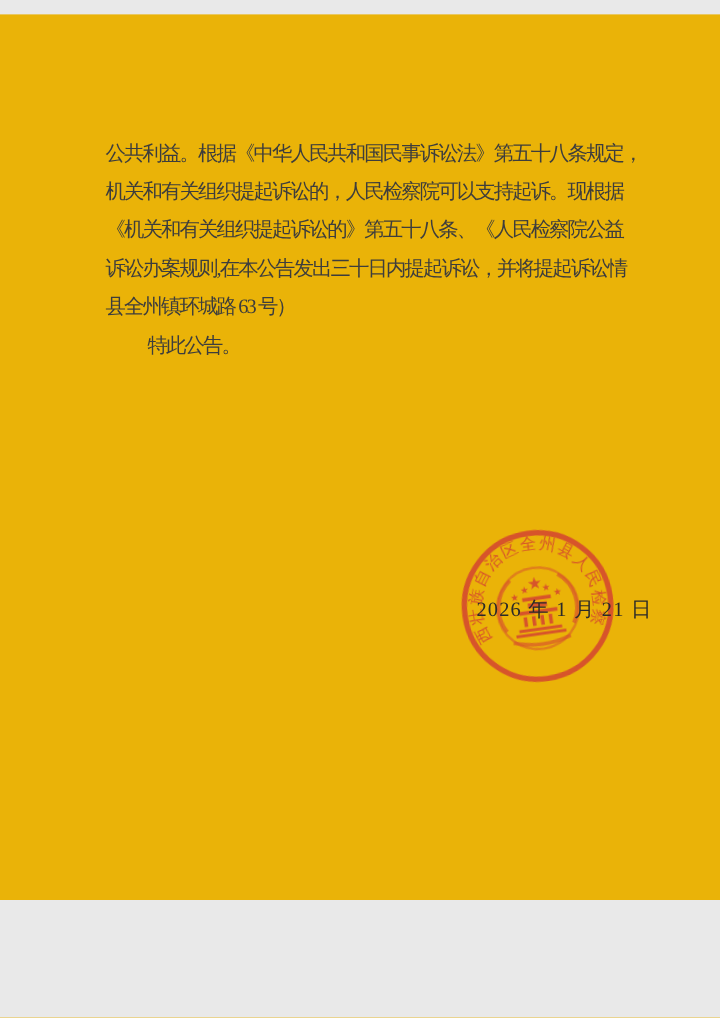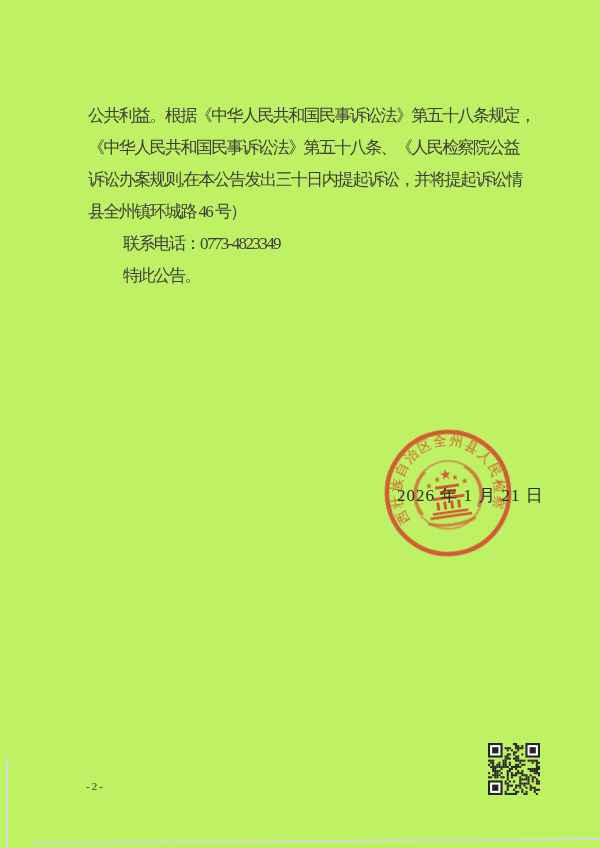--- a/index.html
+++ b/index.html
@@ -1,20 +1,20 @@
 <!DOCTYPE html>
 <html><head>
 <meta charset="utf-8">
 <style>
   html,body{margin:0;padding:0;background:#e9e9e9;}
   .page{
     position:relative;
-    width:600px;height:848px;
-    margin:0 auto;
-    background:#bef264;
+    width:600px;height:738px;
+    margin:12px auto;
+    background:#eab308;
     overflow:hidden;
     font-family:"Liberation Serif","DejaVu Serif",serif;
   }
   
   .body-text{
     position:absolute;
     left:88px;top:100px;width:456px;
     font-size:17px;
     line-height:32px;
     letter-spacing:-1.6px;
@@ -80,24 +80,24 @@
     z-index:0;
   }
 </style>
 </head>
 <body>
 
 <div class="page">
 
   <div class="body-text">
     <div class="line">公共利益。根据《中华人民共和国民事诉讼法》第五十八条规定，</div>
-    <div class="line">《中华人民共和国民事诉讼法》第五十八条、《人民检察院公益</div>
+    <div class="line">机关和有关组织提起诉讼的，人民检察院可以支持起诉。现根据</div>
+    <div class="line">《机关和有关组织提起诉讼的》第五十八条、《人民检察院公益</div>
     <div class="line">诉讼办案规则,在本公告发出三十日内提起诉讼，并将提起诉讼情</div>
-    <div class="line">县全州镇环城路 46 号）</div>
-    <div class="line indent">联系电话：0773-4823349</div>
+    <div class="line">县全州镇环城路 63 号）</div>
     <div class="line indent">特此公告。</div>
   </div>
 
   <div class="seal">
     <svg viewBox="0 0 132 132" width="132" height="132" xmlns="http://www.w3.org/2000/svg" xmlns:xlink="http://www.w3.org/1999/xlink">
 
       <circle cx="66" cy="66" r="61" fill="none" stroke="#d5482f" stroke-width="4.5"></circle>
 
       <path id="sealArc" d="M 22.6 83.4 A 47 47 0 1 1 109.4 83.4" fill="none"></path>
       <text font-size="13.5" fill="#d5482f" letter-spacing="1.5">

